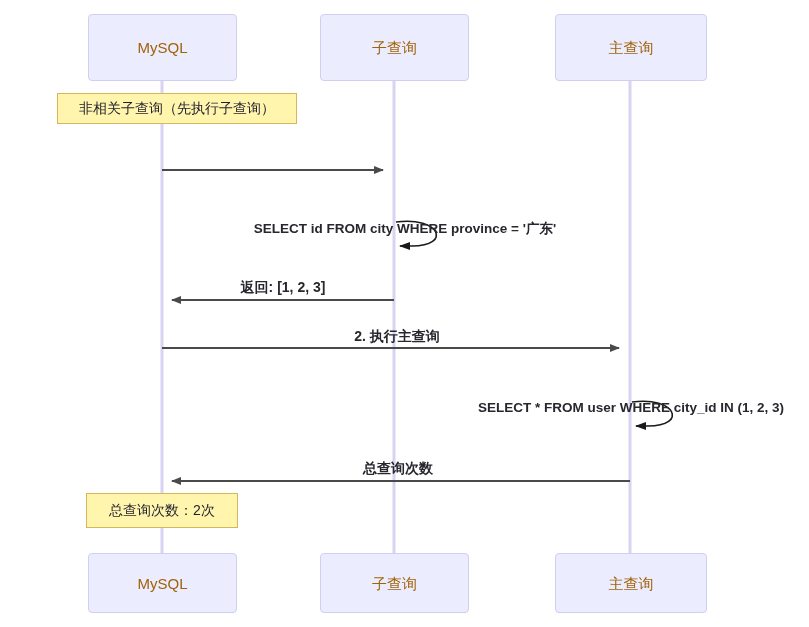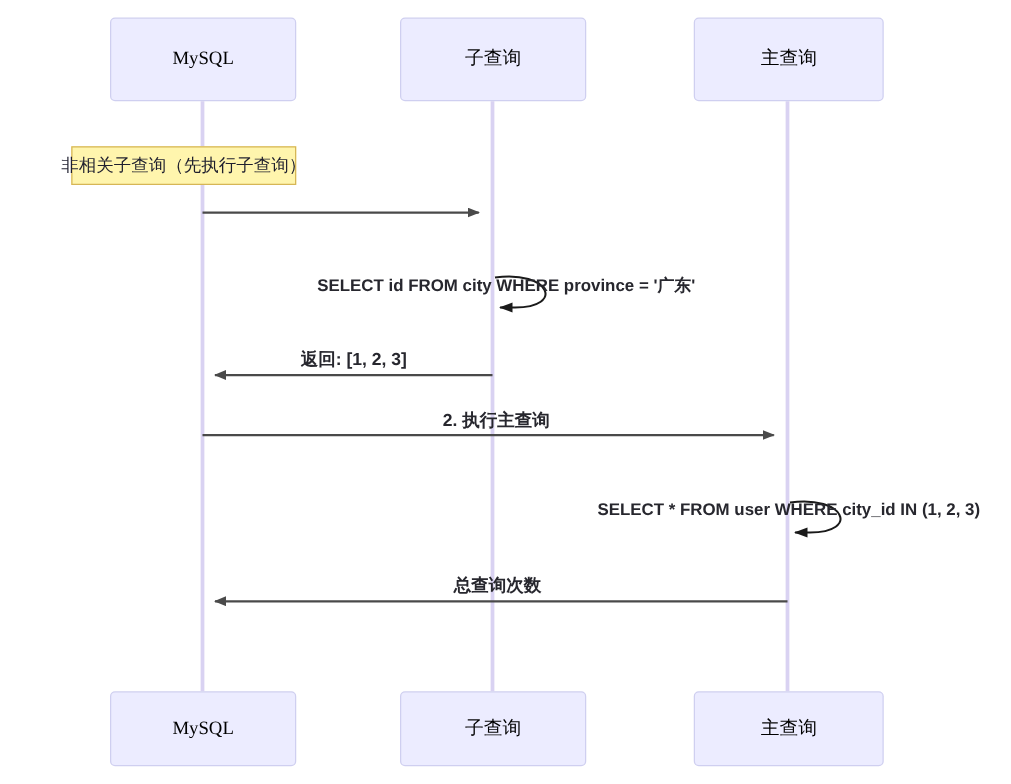--- a/index.html
+++ b/index.html
@@ -28,22 +28,22 @@
     box-sizing: border-box;
     background: #ececff;
     border: 1px solid #cfcff0;
     border-radius: 4px;
     display: flex;
     align-items: center;
     justify-content: center;
   }
   .actor-label {
     font-size: 15px;
-    color: #000000;
-    font-family: Liberation Serif, serif;
+    color: #a16207;
+    font-family: Liberation Sans, sans-serif;
     line-height: 1;
     white-space: nowrap;
   }
   
   .note-box {
     position: absolute;
     box-sizing: border-box;
     background: #fff5ad;
     border: 1px solid #d6b656;
     display: flex;
@@ -126,24 +126,27 @@
   </div>
 
   <div class="actor-box" style="left:320px; top:553px; width:149px; height:60px;">
     <span class="actor-label">子查询</span>
   </div>
 
   <div class="actor-box" style="left:555px; top:553px; width:152px; height:60px;">
     <span class="actor-label">主查询</span>
   </div>
 
-  <div class="note-box" style="left:57px; top:93px; width:180px; height:31px;margin-top:24px;">
+  <div class="note-box" style="left:57px; top:93px; width:240px; height:31px;">
     <span class="note-label">非相关子查询（先执行子查询）</span>
   </div>
 
+  <div class="note-box" style="left:86px; top:493px; width:152px; height:35px;">
+    <span class="note-label">总查询次数：2次</span>
+  </div>
 
 
   <div class="msg-label sql" style="left:405px; top:198px;">SELECT id FROM city WHERE province = '广东'</div>
 
   <div class="msg-label" style="left:283px; top:279px;text-align:center;">返回: [1, 2, 3]</div>
 
   <div class="msg-label" style="left:397px; top:328px;">2. 执行主查询</div>
 
   <div class="msg-label sql" style="left:631px; top:378px;">SELECT * FROM user WHERE city_id IN (1, 2, 3)</div>
 

